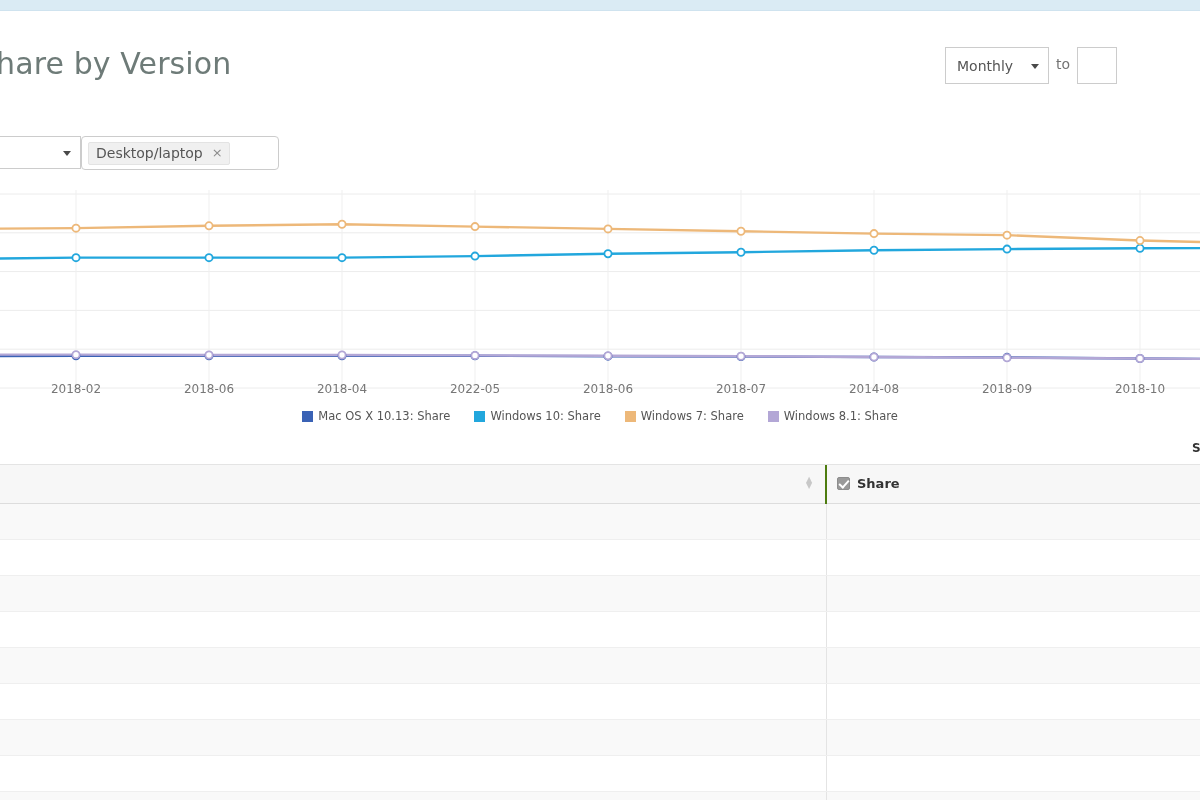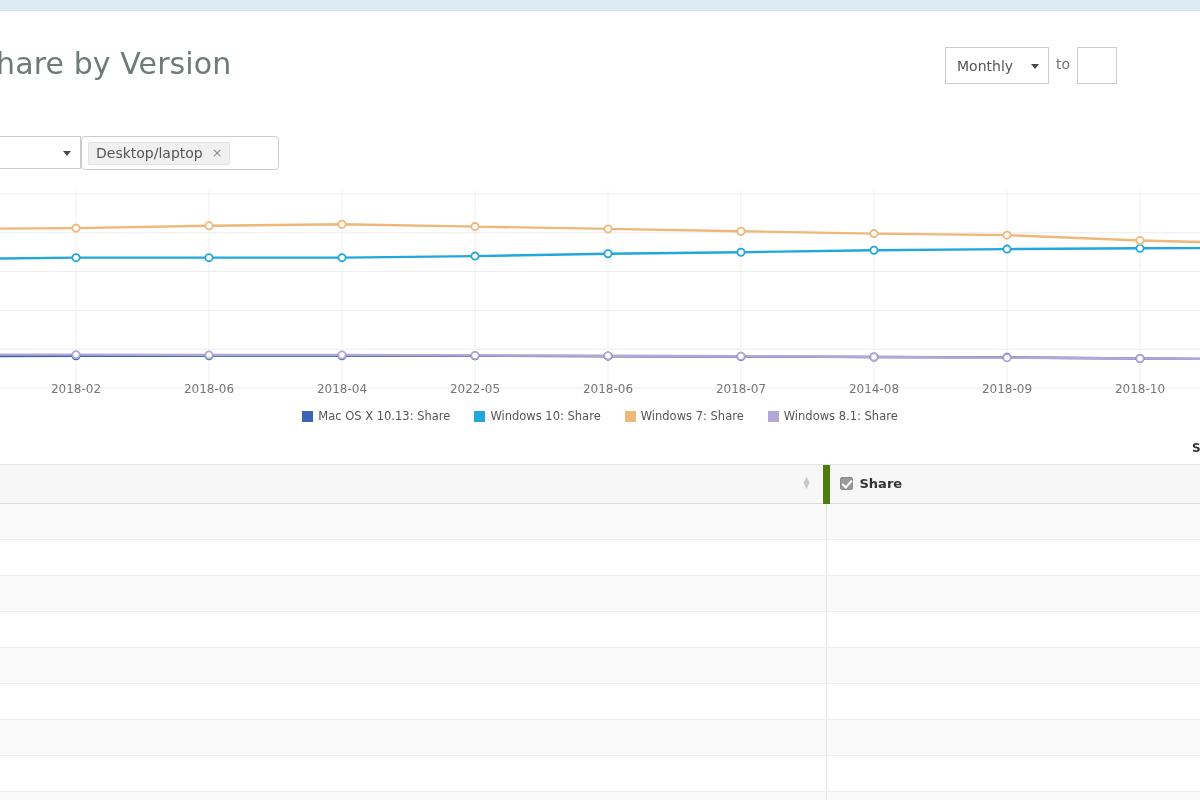--- a/index.html
+++ b/index.html
@@ -205,21 +205,21 @@
     border-bottom: 1px solid #dddddd;
     padding: 0 10px;
     font-size: 13px;
     font-weight: bold;
     color: #333;
     text-align: left;
     font-family: "DejaVu Sans", sans-serif;
     vertical-align: middle;
   }
   th.col-name { width: 826px; position: relative; }
-  th.col-share { width: 374px; border-left: 7px solid #4d7c0f; }
+  th.col-share { width: 374px; border-left: 2px solid #4d7c0f; }
 
   .sort-icon {
     position: absolute;
     right: 12px; top: 50%;
     margin-top: -7px;
     width: 8px; height: 14px;
     color: #c8c8c8;
     line-height: 6px;
     font-size: 8px;
     text-align: center;

